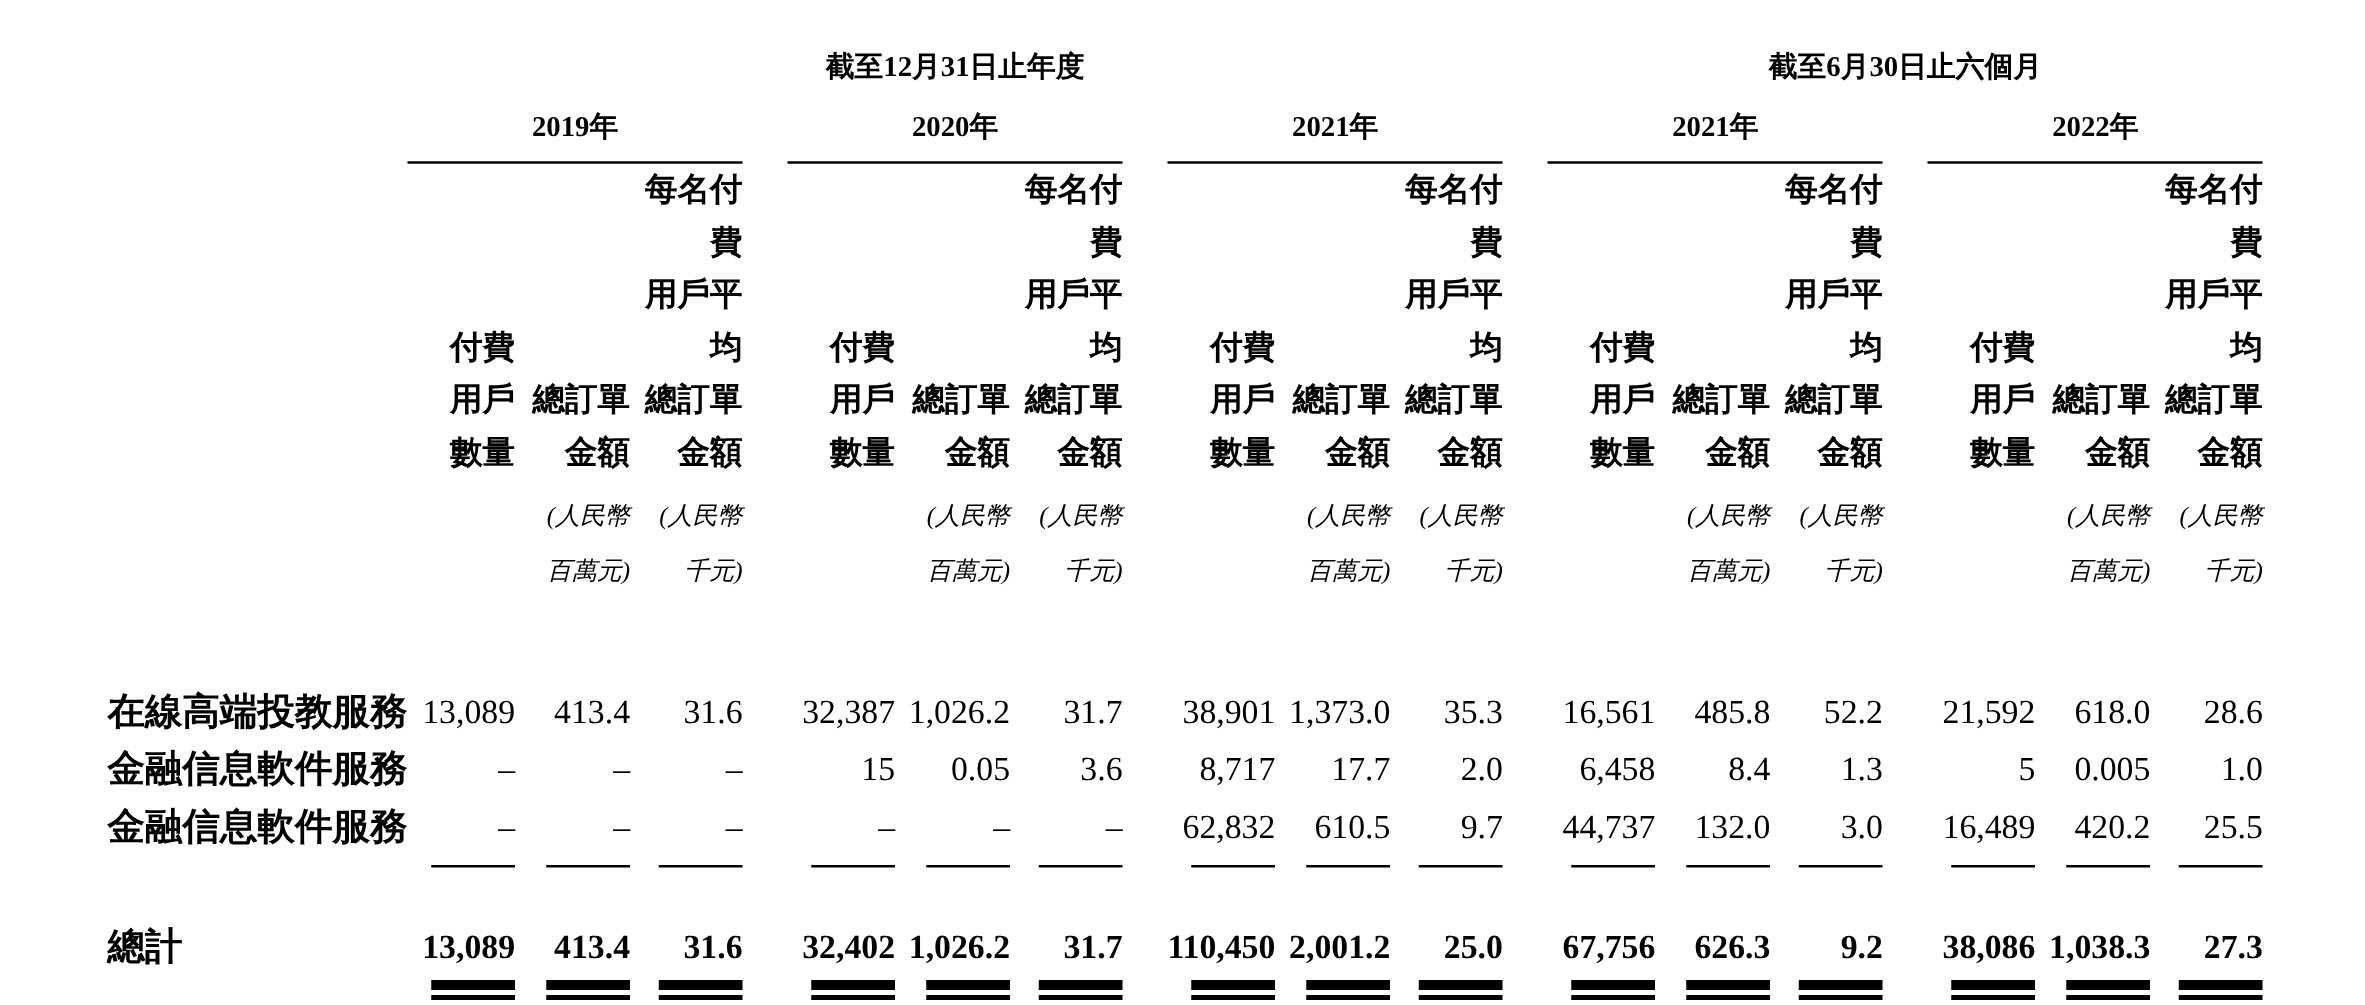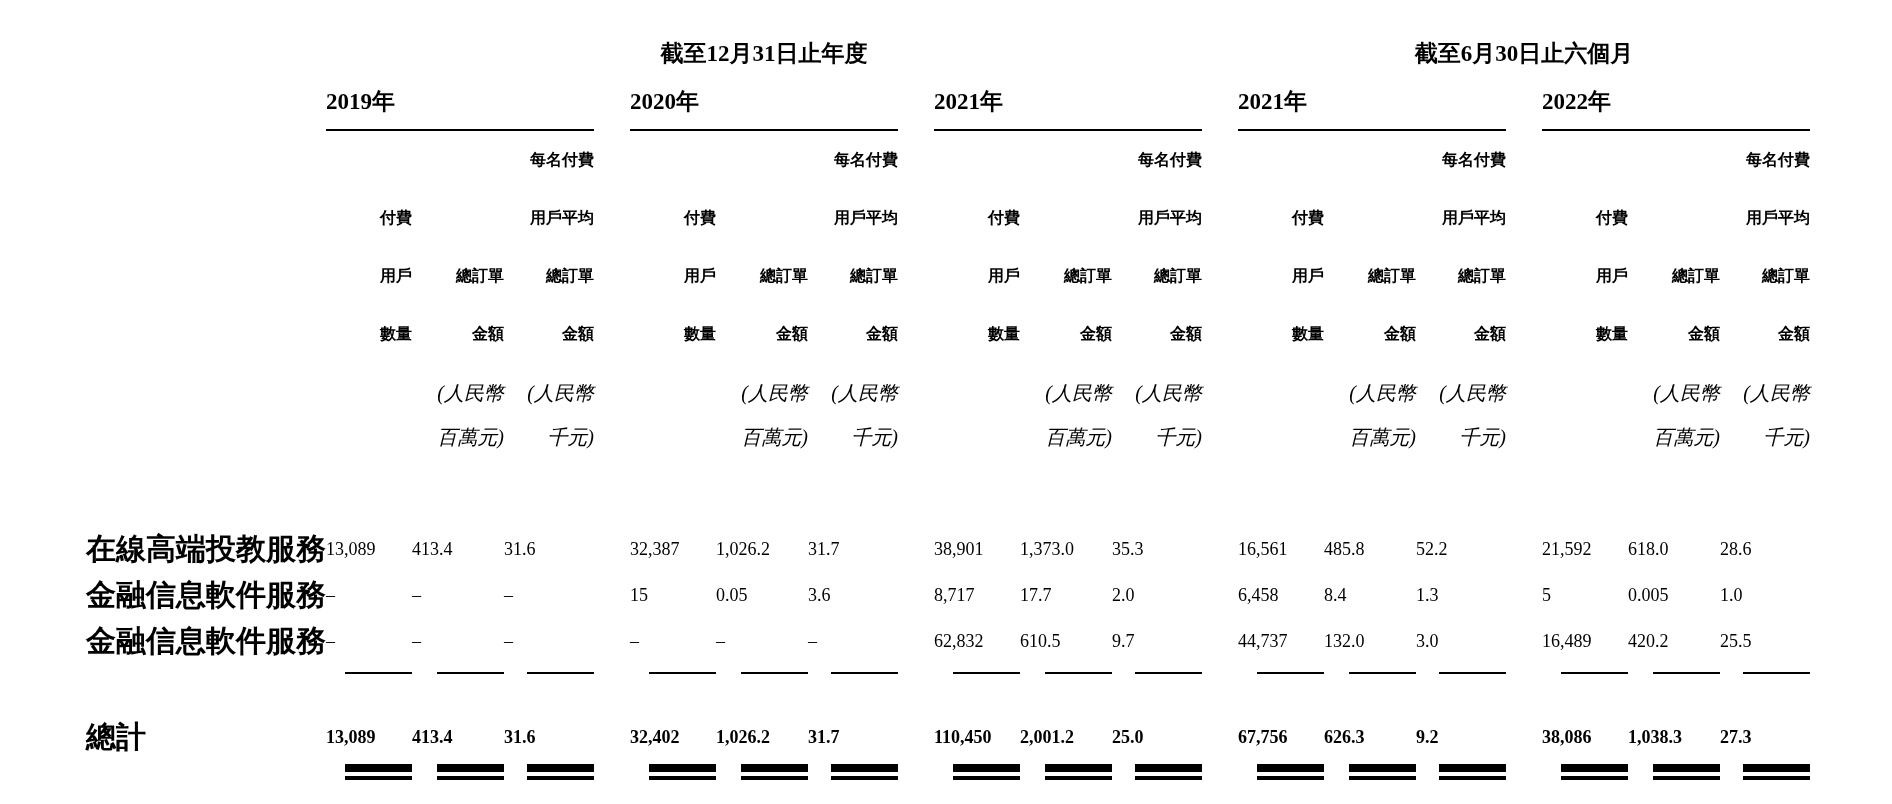--- a/index.html
+++ b/index.html
@@ -17,43 +17,43 @@
   col.c-n1 { width:86px; }
   col.c-n2 { width:92px; }
   col.c-n3 { width:90px; }
   col.c-gap { width:36px; }
 
   .period-cell {
     font-weight:bold; font-size:23px; text-align:center;
     height:36px; vertical-align:top; white-space:nowrap;
   }
   .year-cell {
-    font-weight:bold; font-size:23px; text-align:left;
+    font-weight:bold; font-size:23px; text-align:center;
     vertical-align:bottom; height:56px; padding-bottom:12px;
     border-bottom:2px solid #000; white-space:nowrap;
   }
   .hcell { vertical-align:bottom; text-align:right; }
   .hname {
-    font-weight:bold; font-size:16px; line-height:58px;
+    font-weight:bold; font-size:26px; line-height:42px;
     white-space:pre-line;
   }
   .hunit {
     font-style:italic; font-size:20px; line-height:44px;
     min-height:88px; margin-top:8px; white-space:pre-line;
   }
   tr.r-spacer1 td { height:67px; }
   tr.r-spacer2 td { height:32px; }
   tr.r-data td, tr.r-total td { vertical-align:middle; }
   tr.r-data { height:46px; }
   tr.r-total { height:42px; }
   .rlabel {
     font-weight:bold; font-size:30px; text-align:left;
     padding-left:16px; white-space:nowrap;
   }
-  .num { font-size:18px; text-align:left; white-space:nowrap; }
+  .num { font-size:27px; text-align:right; white-space:nowrap; }
   tr.r-total .num { font-weight:bold; }
   tr.r-rule1 td { height:20px; vertical-align:top; }
   .rule1 { width:67px; height:2px; background:#000; margin:8px 0 0 auto; }
   tr.r-rule2 td { height:26px; vertical-align:top; }
   .rule2a { width:67px; height:8px; background:#000; margin:6px 0 0 auto; }
   .rule2b { width:67px; height:4px; background:#000; margin:4px 0 0 auto; }
 </style>
 </head>
 <body>
 

